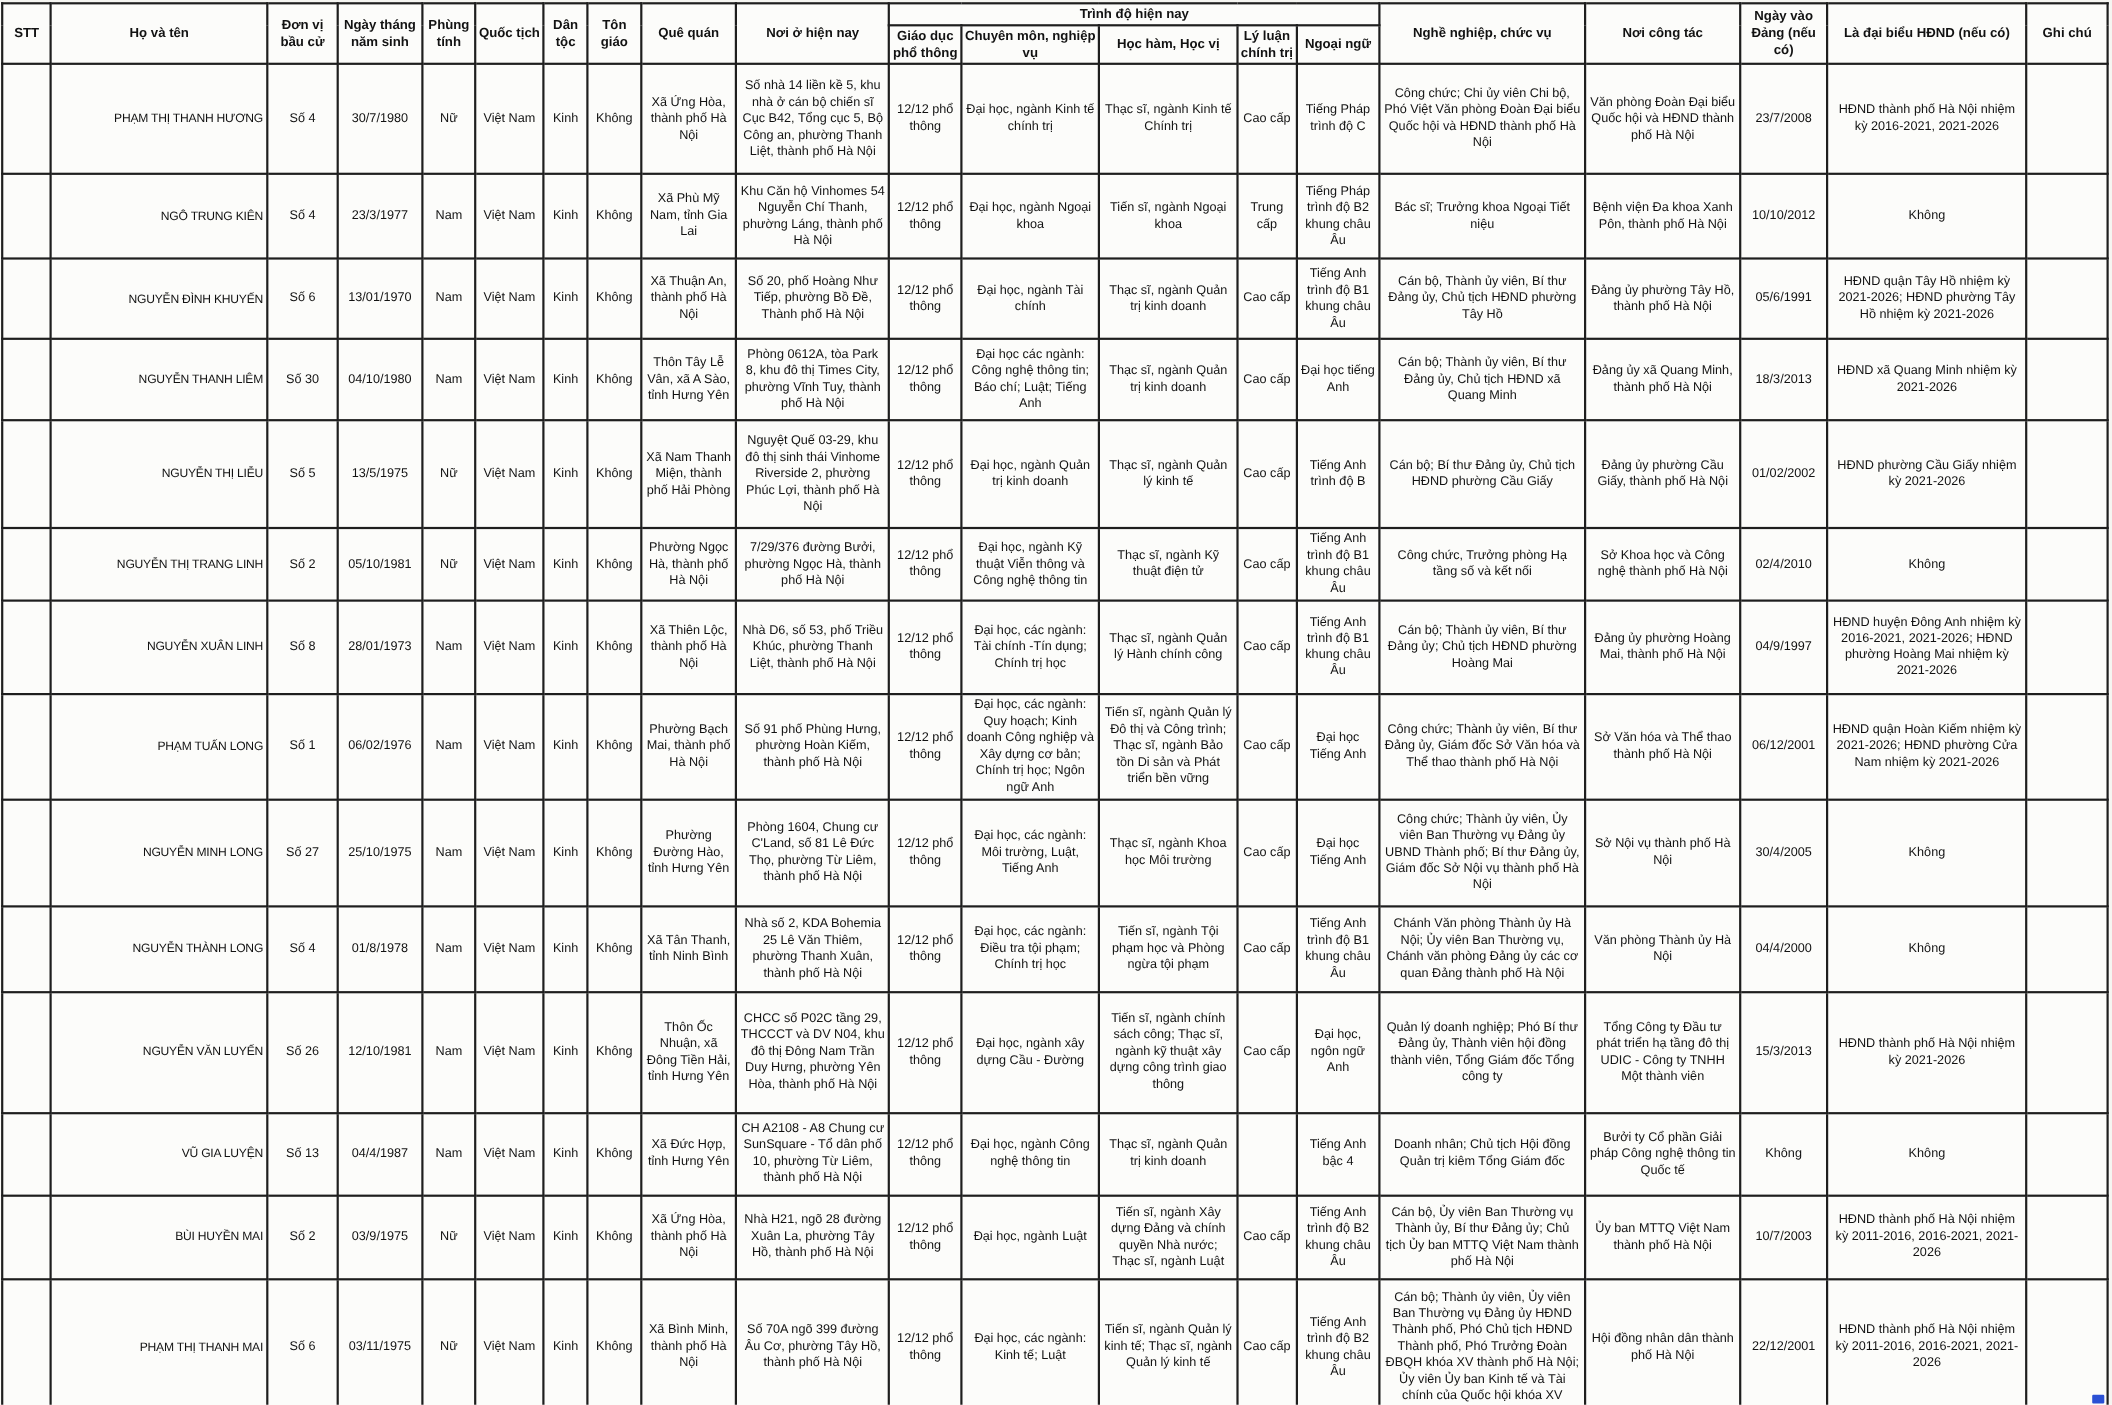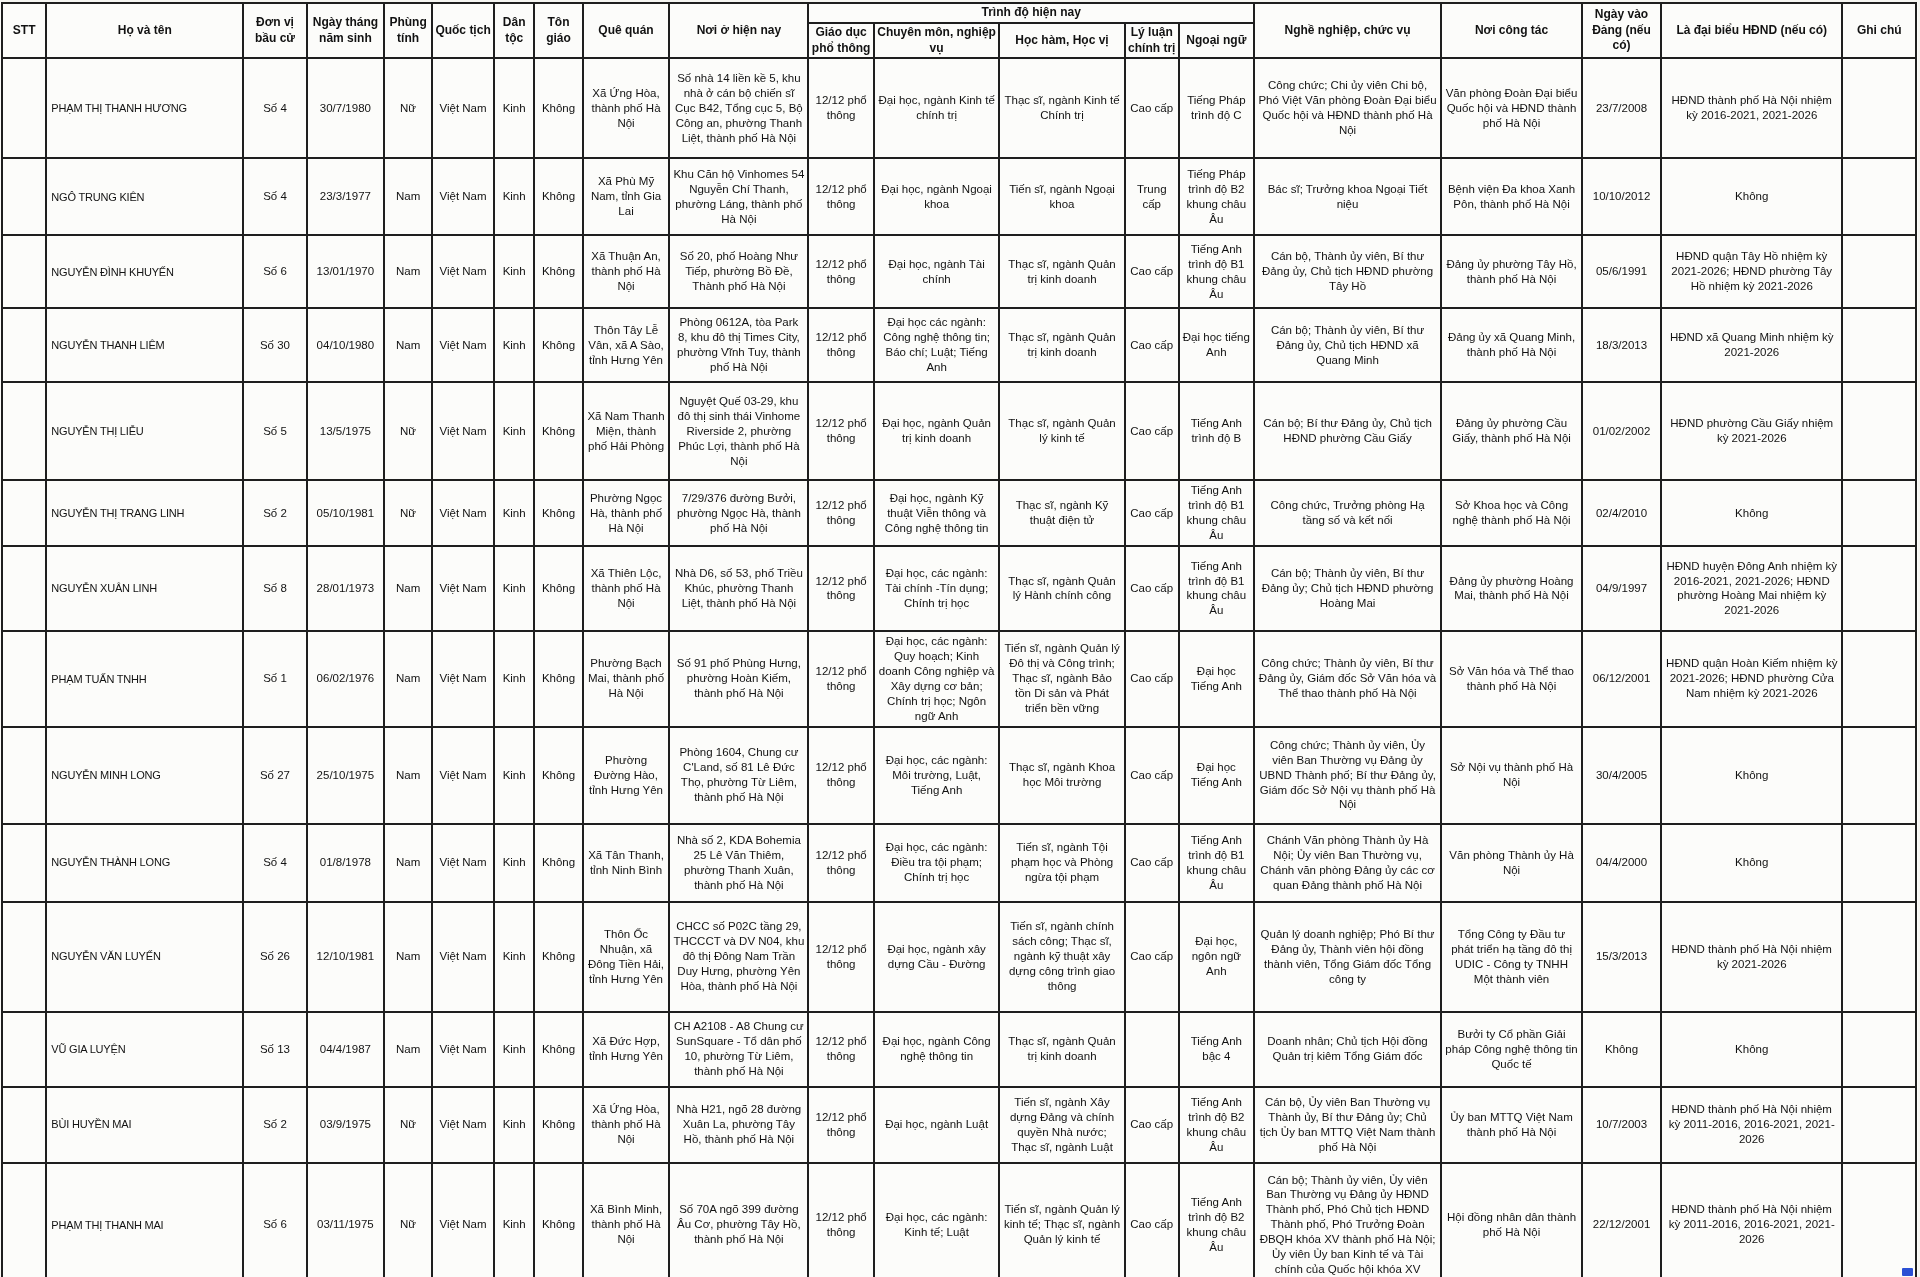--- a/index.html
+++ b/index.html
@@ -22,21 +22,21 @@
     color:#121212;
     text-align:center;vertical-align:middle;
     padding:2px 3px;line-height:1.3;
     font-size:11.5px;
     word-wrap:break-word;overflow:hidden;
   }
   thead th{font-weight:bold;font-size:12px;padding:1px 2px;background:#fcfcfa;}
   thead tr.h1{height:20px;}
   thead tr.h2{height:34px;}
   td.c-stt{font-size:12px;padding-left:44px;}
-  td.c-name{text-align:left;font-size:11px;padding-left:4px;letter-spacing:-0.2px;}
+  td.c-name{text-align:right;font-size:11px;padding-left:4px;letter-spacing:-0.2px;}
   td.c-ghi_chu{background:#fcfcfa;}
   .scan-mark{position:absolute;right:5px;bottom:3px;width:11px;height:8px;background:#2b50d4;border-radius:1px;}
 </style>
 </head>
 <body>
 
 <div class="sheet">
   <table>
     <colgroup>
       <col style="width:2.3%">
@@ -237,21 +237,21 @@
           <td class="c-ly_luan">Cao cấp</td>
           <td class="c-ngoai_ngu">Tiếng Anh trình độ B1 khung châu Âu</td>
           <td class="c-nghe_nghiep">Cán bộ; Thành ủy viên, Bí thư Đảng ủy; Chủ tịch HĐND phường Hoàng Mai</td>
           <td class="c-noi_cong_tac">Đảng ủy phường Hoàng Mai, thành phố Hà Nội</td>
           <td class="c-ngay_vao_dang">04/9/1997</td>
           <td class="c-dai_bieu_hdnd">HĐND huyện Đông Anh nhiệm kỳ 2016-2021, 2021-2026; HĐND phường Hoàng Mai nhiệm kỳ 2021-2026</td>
           <td class="c-ghi_chu"></td>
         </tr>
         <tr style="height: 80px;">
           <td class="c-stt">72</td>
-          <td class="c-name">PHẠM TUẤN TNHH</td>
+          <td class="c-name">PHẠM TUẤN LONG</td>
           <td class="c-don_vi">Số 1</td>
           <td class="c-ngay_sinh">06/02/1976</td>
           <td class="c-gioi_tinh">Nam</td>
           <td class="c-quoc_tich">Việt Nam</td>
           <td class="c-dan_toc">Kinh</td>
           <td class="c-ton_giao">Không</td>
           <td class="c-que_quan">Phường Bạch Mai, thành phố Hà Nội</td>
           <td class="c-noi_o">Số 91 phố Phùng Hưng, phường Hoàn Kiếm, thành phố Hà Nội</td>
           <td class="c-giao_duc">12/12 phổ thông</td>
           <td class="c-chuyen_mon">Đại học, các ngành: Quy hoạch; Kinh doanh Công nghiệp và Xây dựng cơ bản; Chính trị học; Ngôn ngữ Anh</td>

